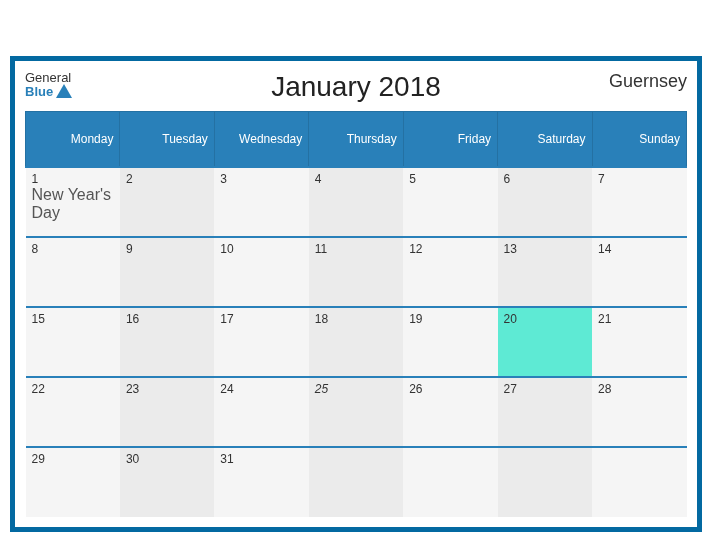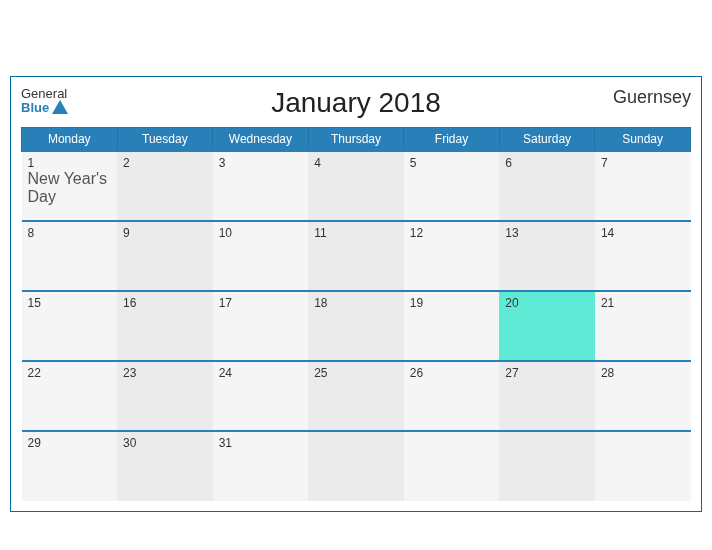--- a/index.html
+++ b/index.html
@@ -9,21 +9,21 @@
       display: flex;
       justify-content: center;
       align-items: center;
       width: 712px;
       height: 550px;
       overflow: hidden;
     }
     .calendar-wrapper {
       width: 692px;
       background: #fff;
-      border: 1px solid #0369a1;
+      border: 5px solid #0369a1;
       padding: 10px 10px 10px 10px;
       margin-top: 38px;
     }
     .calendar-header {
       display: flex;
       align-items: center;
       justify-content: center;
       position: relative;
       margin-bottom: 8px;
     }
@@ -71,22 +71,22 @@
     }
     .calendar-grid {
       width: 100%;
       border-collapse: collapse;
     }
     .calendar-grid th {
       background: #2980b9;
       color: #fff;
       font-size: 12px;
       font-weight: normal;
-      padding: 4px 6px;
-      text-align: center;
+      padding: 20px 6px;
+      text-align: right;
       border: 1px solid #2471a3;
     }
     .calendar-grid td {
       width: 14.28%;
       height: 70px;
       vertical-align: top;
       padding: 4px 6px;
       border-top: 2px solid #2980b9;
       border-left: none;
       border-right: none;
@@ -209,21 +209,21 @@
         <tr>
           <td>
             <span class="day-number">22</span>
           </td>
           <td style="background: rgb(235, 235, 235);">
             <span class="day-number">23</span>
           </td>
           <td>
             <span class="day-number">24</span>
           </td>
-          <td style="background: rgb(235, 235, 235);">
+          <td style="background: rgb(235, 235, 235); font-style: italic;">
             <span class="day-number">25</span>
           </td>
           <td>
             <span class="day-number">26</span>
           </td>
           <td style="background: rgb(235, 235, 235);">
             <span class="day-number">27</span>
           </td>
           <td>
             <span class="day-number">28</span>

